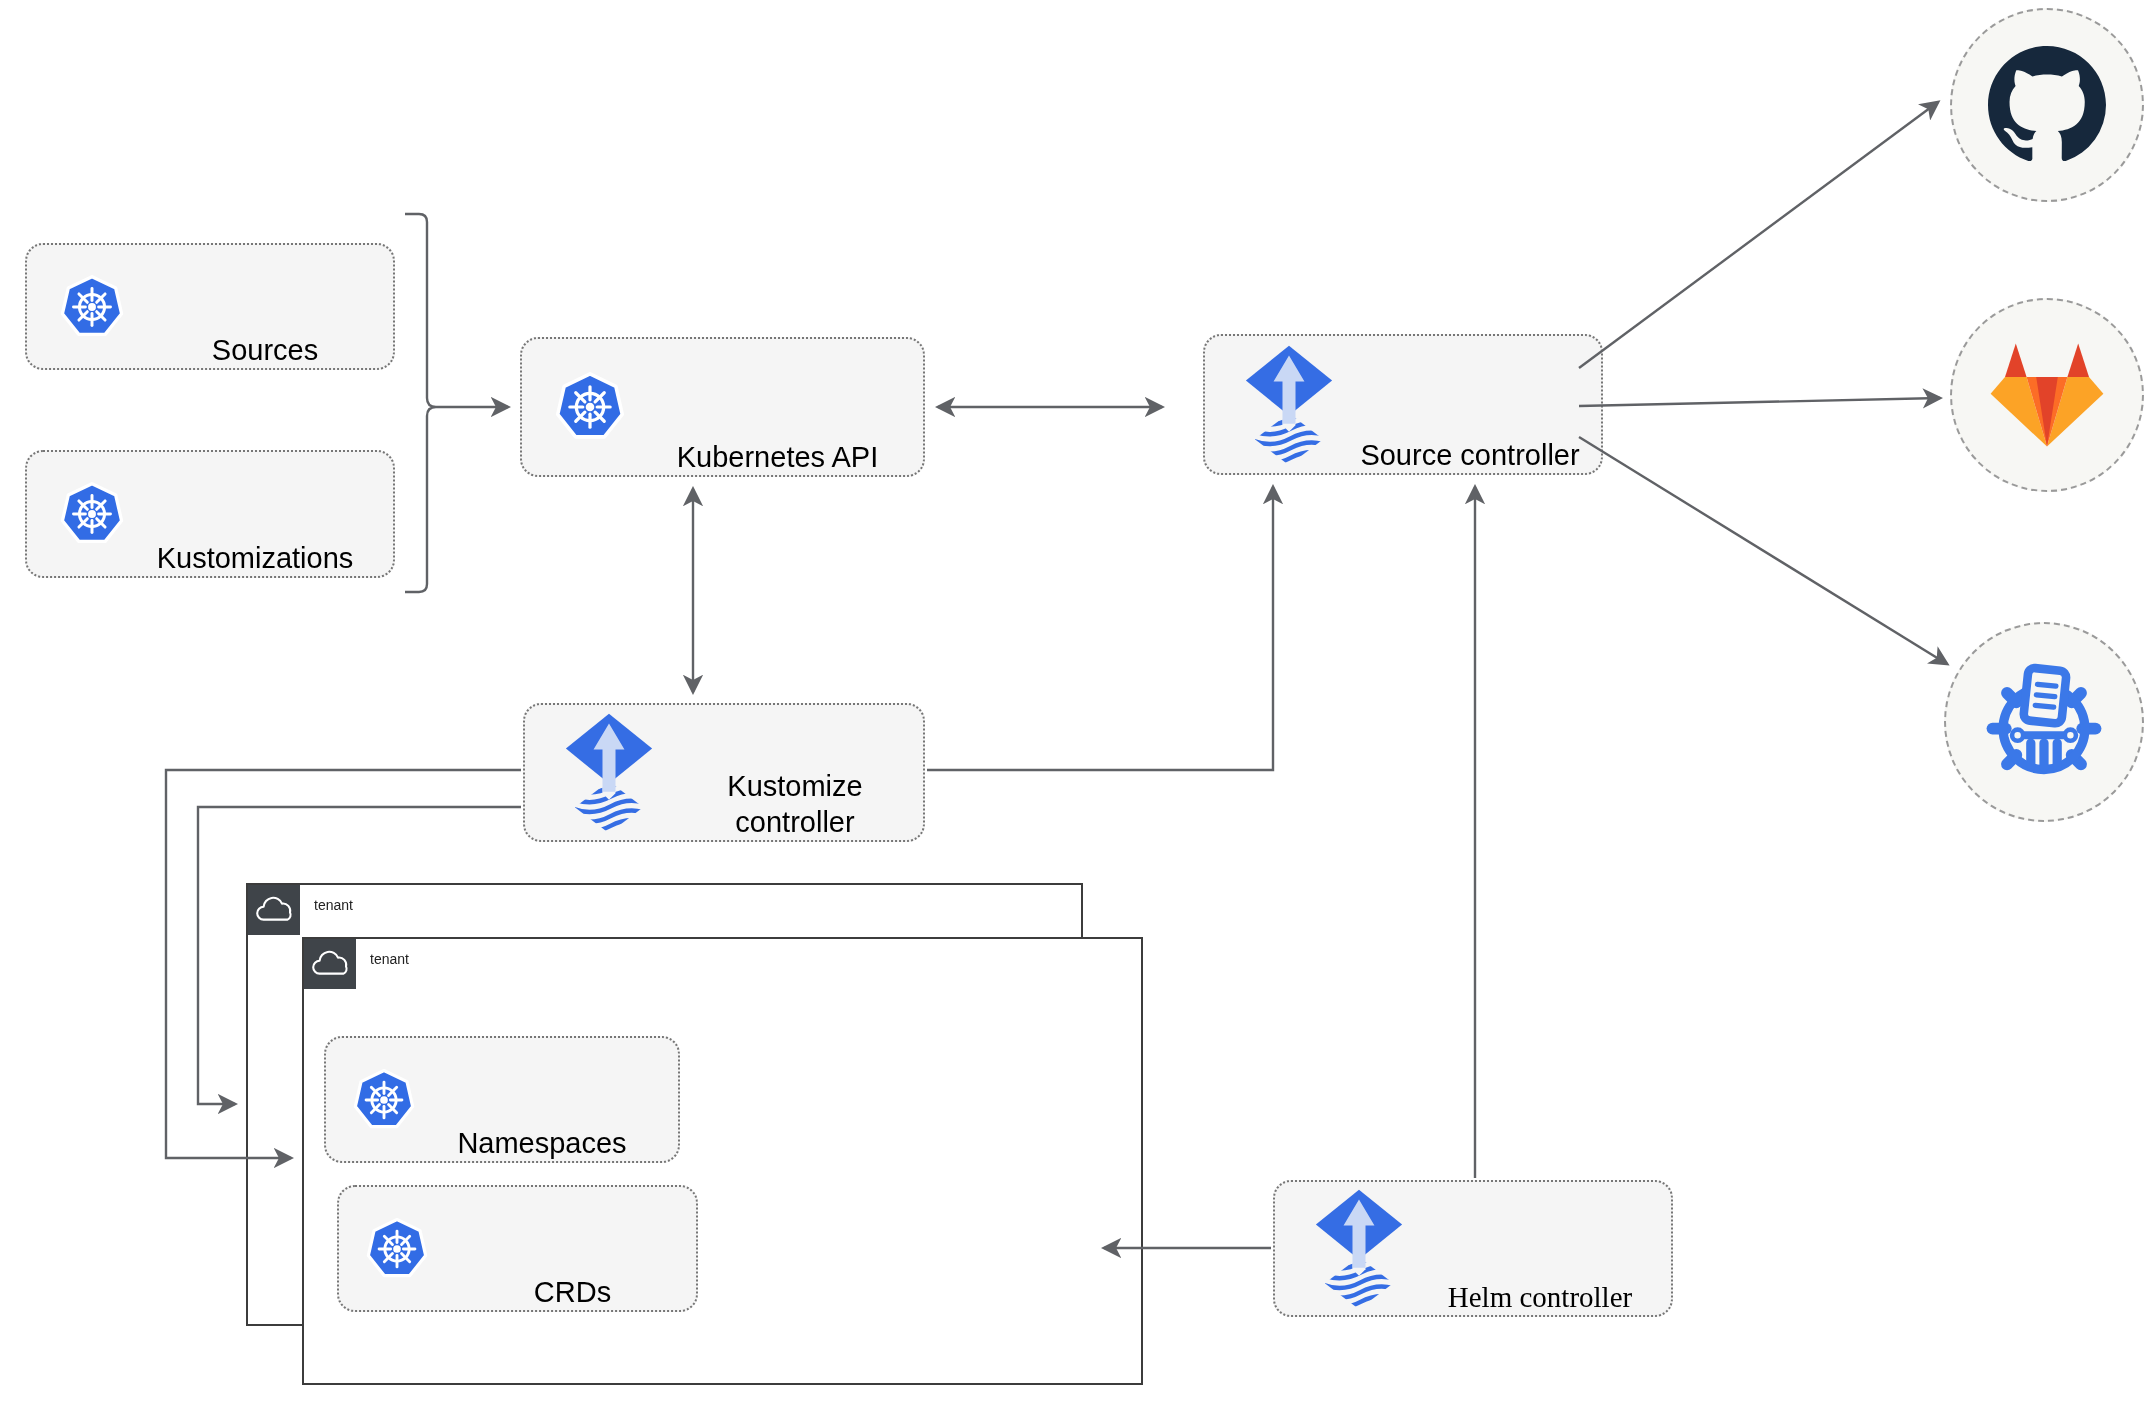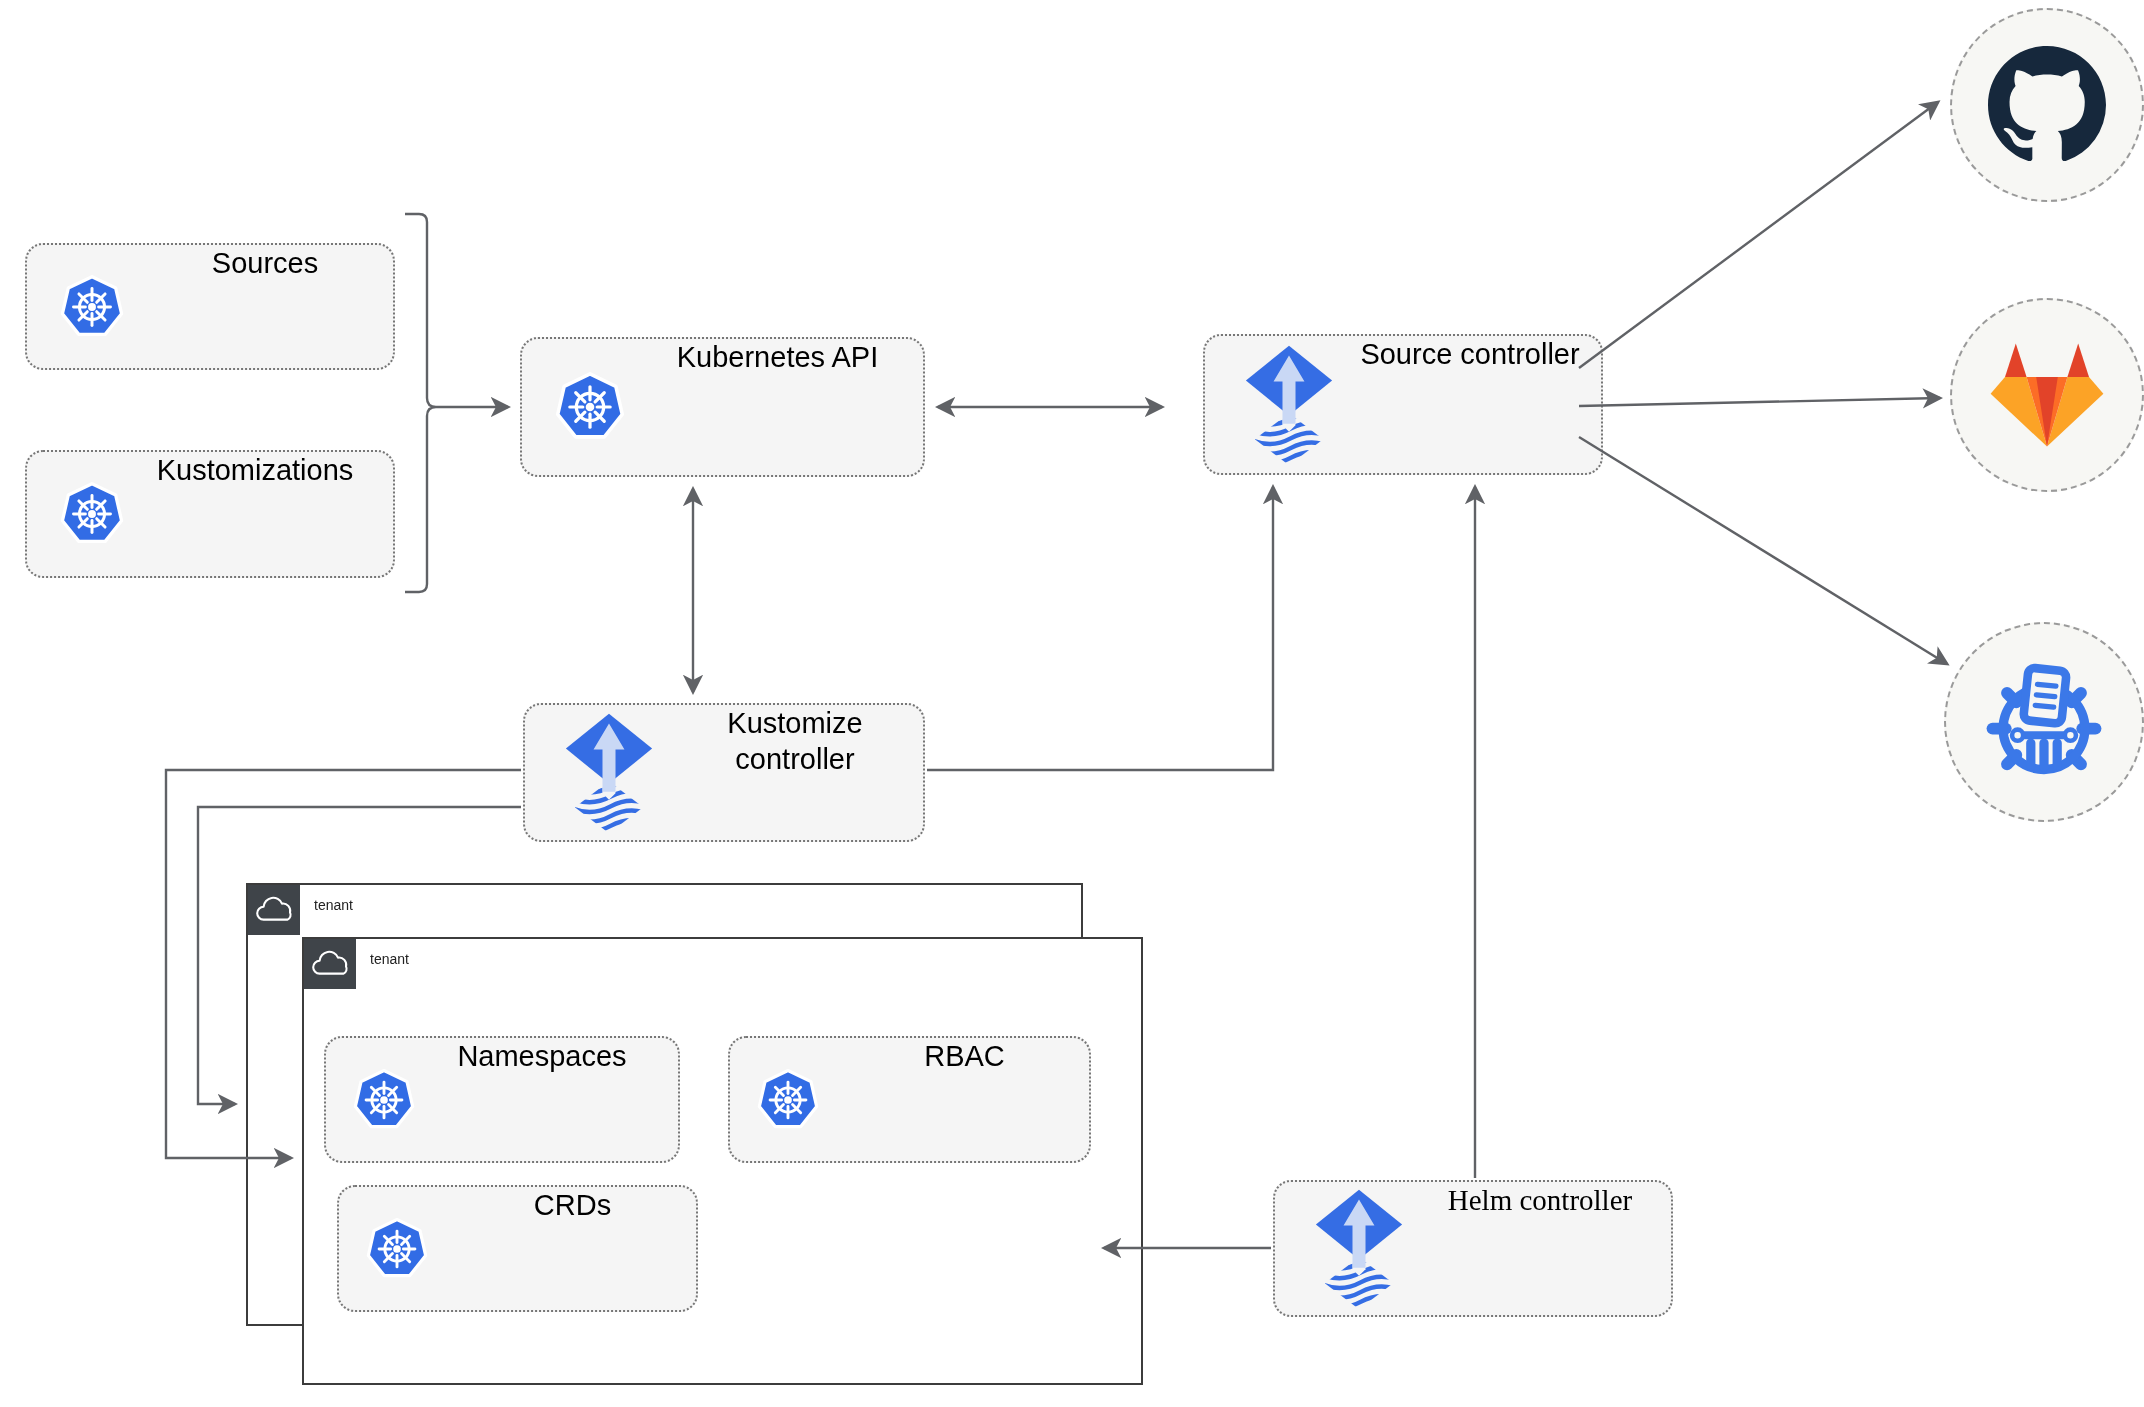--- a/index.html
+++ b/index.html
@@ -1,20 +1,20 @@
 <!DOCTYPE html>
 <html><head>
 <meta charset="utf-8">
 <style>
   html,body{margin:0;padding:0;background:#ffffff;}
   #canvas{position:relative;width:2144px;height:1407px;background:#ffffff;overflow:hidden;
           font-family:"Liberation Sans", sans-serif;color:#111;}
   
   .node{position:absolute;background:#f5f5f5;border:2px dotted #767676;border-radius:18px;
-        display:flex;align-items:flex-start;box-sizing:border-box;}
+        display:flex;align-items:flex-end;box-sizing:border-box;}
   .node .icon{position:absolute;left:32px;top:50%;transform:translateY(-50%);display:flex;align-items:center;justify-content:center;}
   .node .lbl{flex:1;text-align:center;font-size:29px;line-height:1.25;padding-left:110px;color:#000;}
   .node.ctrl .lbl{padding-left:150px;}
   
   .tenant{position:absolute;background:#ffffff;border:2px solid #3c3c3c;box-sizing:border-box;}
   .badge{position:absolute;left:0;top:0;width:52px;height:50px;background:#3f4449;
          display:flex;align-items:center;justify-content:center;}
   .tenant-label{position:absolute;left:66px;top:12px;font-size:14px;color:#222;}
   
   .endpoint{position:absolute;border:2.5px dashed #9a9a9a;border-radius:50%;background:#f7f7f4;
@@ -189,28 +189,20 @@
 
   <div class="node" style="left:324px;top:1036px;width:356px;height:127px;">
     <span class="icon" style="left:26px;">
         <svg width="64" height="64" viewBox="0 0 100 100">
           <use href="#k8s-logo"></use>
         </svg>
       </span>
     <span class="lbl" style="padding-left:80px;">Namespaces</span>
   </div>
 
-  <div class="node" style="left:728px;top:1036px;width:363px;height:127px;">
-    <span class="icon" style="left:26px;">
-        <svg width="64" height="64" viewBox="0 0 100 100">
-          <use href="#k8s-logo"></use>
-        </svg>
-      </span>
-    <span class="lbl">RBAC</span>
-  </div>
 
   <div class="node" style="left:337px;top:1185px;width:361px;height:127px;">
     <span class="icon" style="left:26px;">
         <svg width="64" height="64" viewBox="0 0 100 100">
           <use href="#k8s-logo"></use>
         </svg>
       </span>
     <span class="lbl">CRDs</span>
   </div>
 

